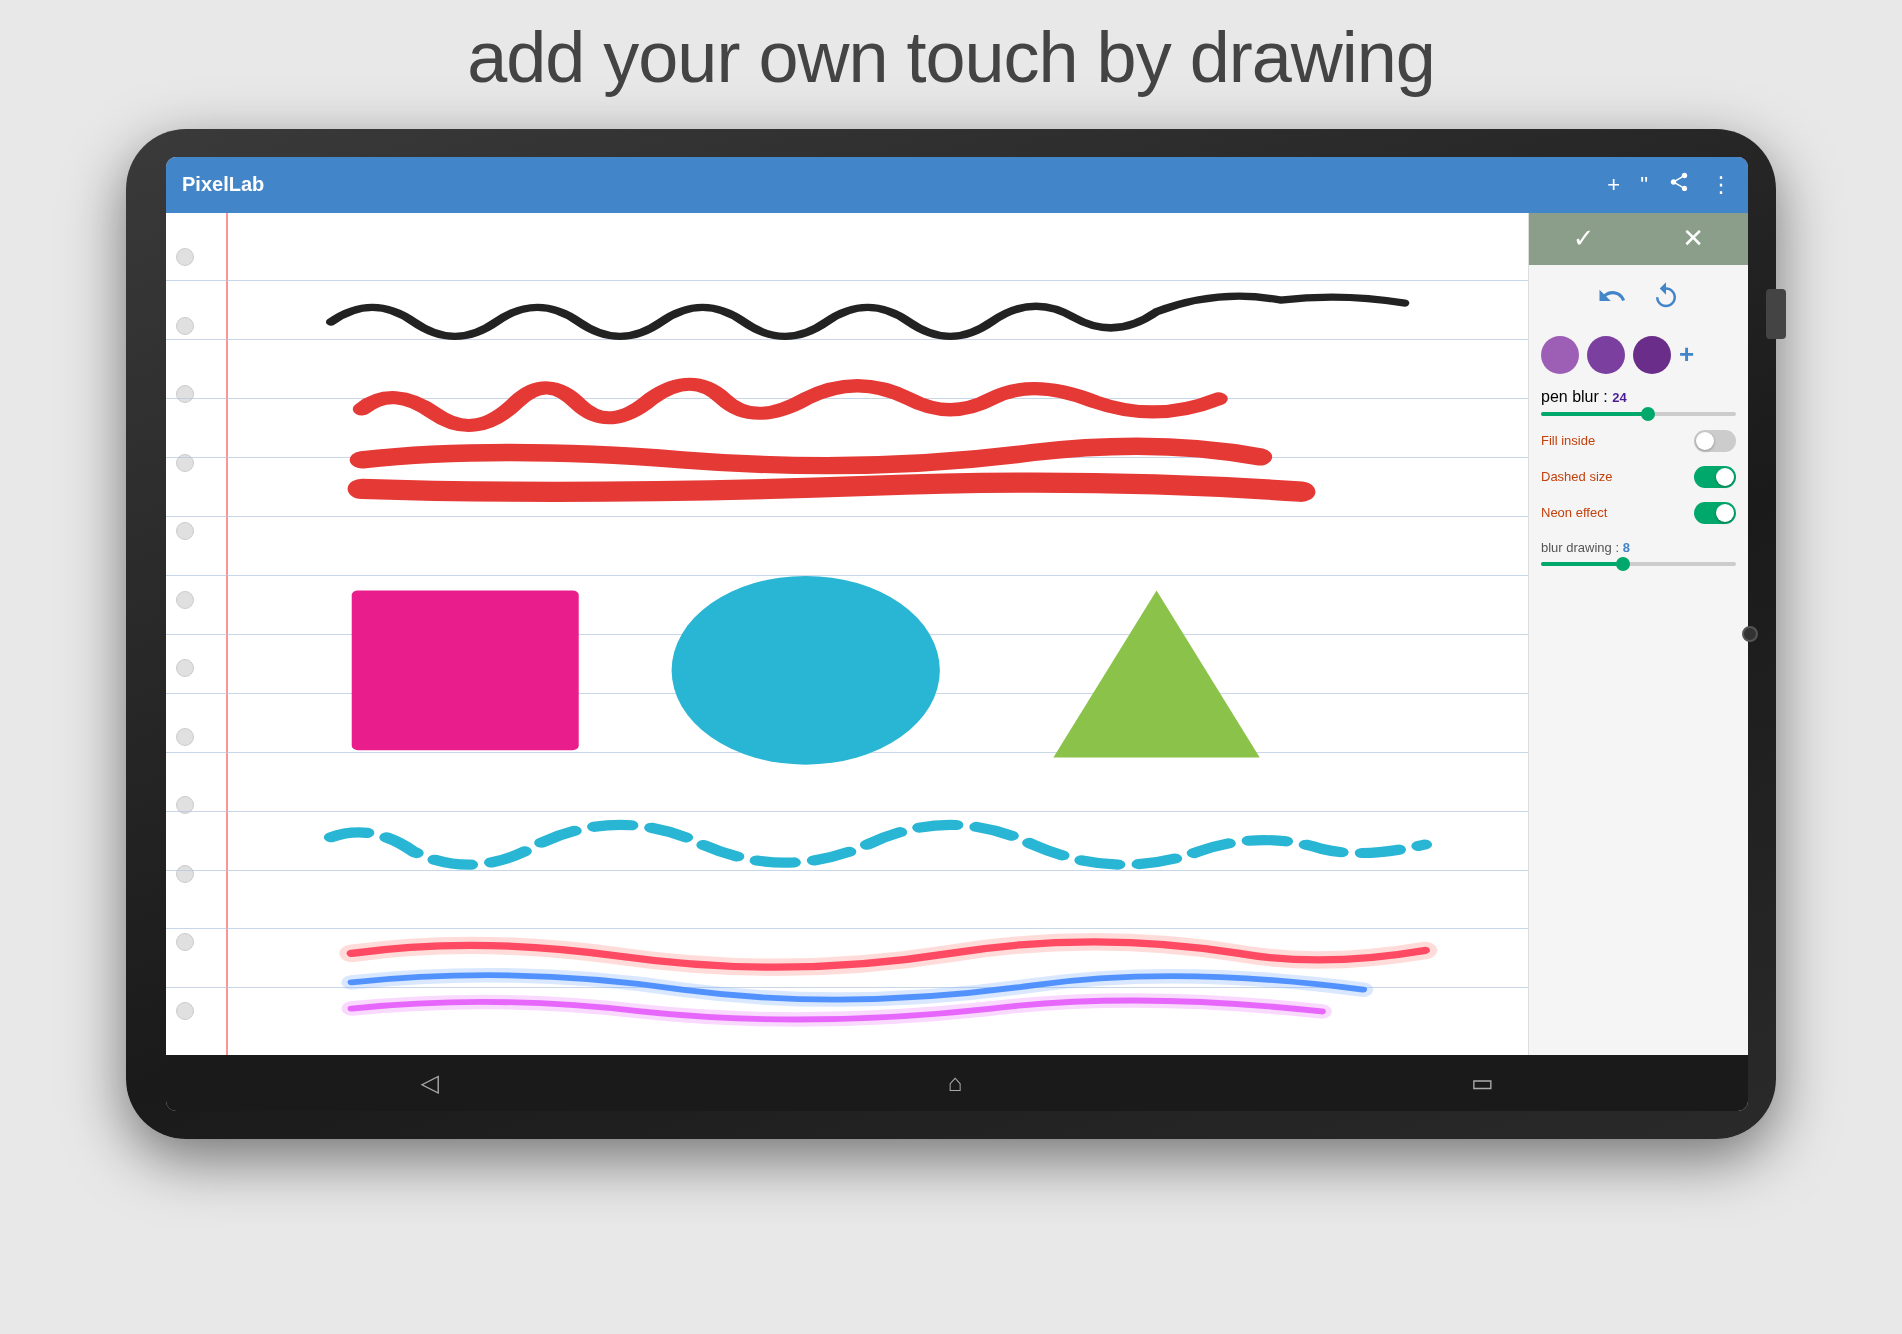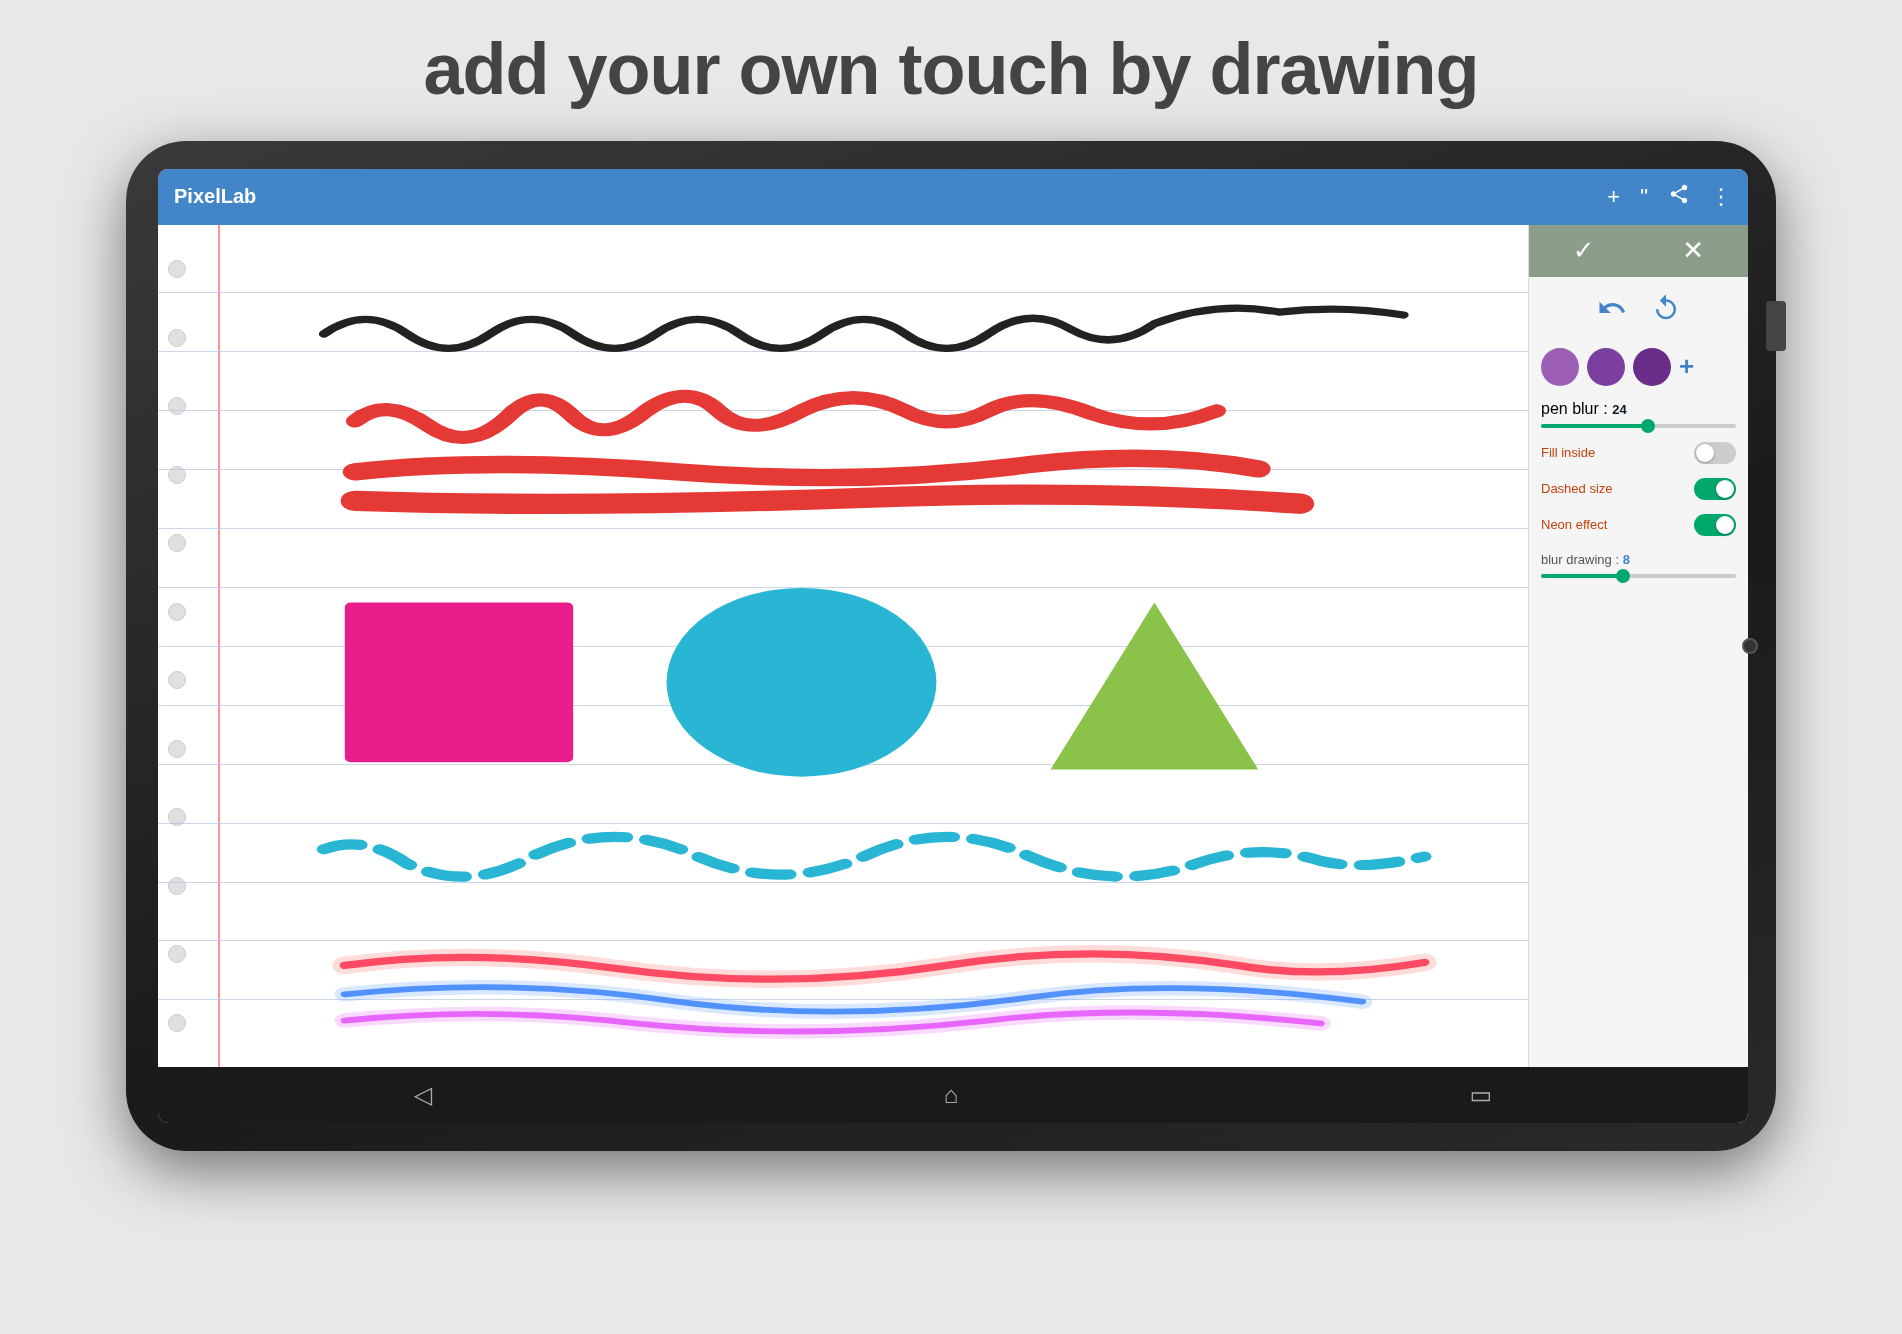--- a/index.html
+++ b/index.html
@@ -9,36 +9,36 @@
       height: 1334px;
       background: #e8e8e8;
       font-family: 'Arial', sans-serif;
       overflow: hidden;
       display: flex;
       flex-direction: column;
       align-items: center;
     }
 
     .headline {
-      margin-top: 28px;
+      margin-top: 16px;
       margin-bottom: 30px;
       font-size: 72px;
-      font-weight: 700;
+      font-weight: 400;
       color: #444;
       line-height: 1.15;
       letter-spacing: -1px;
     }
 
     
     .tablet-shell {
       width: 1650px;
       height: 1010px;
       background: linear-gradient(160deg, #3a3a3a 0%, #1a1a1a 60%, #2a2a2a 100%);
       border-radius: 60px;
-      padding: 28px 28px 28px 32px;
+      padding: 28px 28px 28px 40px;
       box-shadow: 0 20px 60px rgba(0,0,0,0.5);
       position: relative;
       display: flex;
       flex-direction: column;
     }
 
     .tablet-screen {
       flex: 1;
       background: #e0e0e0;
       border-radius: 10px;
@@ -458,21 +458,21 @@
 
           <div class="color-swatches">
             <div class="swatch" style="background:#9c5fb5;"></div>
             <div class="swatch" style="background:#7b3fa0;"></div>
             <div class="swatch" style="background:#6a2d8a;"></div>
             <span class="add-color-btn">+</span>
           </div>
 
           <div class="pen-size-row">
             <div>
-              <span>pen blur : </span><span style="color:#0f172a;font-weight:bold;font-size:13px;">24</span>
+              <span>pen blur : </span><span style="color:#4c1d95;font-weight:bold;font-size:13px;">24</span>
             </div>
             <div class="slider-track">
               <div class="slider-fill" style="width:55%;"></div>
               <div class="slider-thumb" style="left:55%;"></div>
             </div>
           </div>
 
           <div class="toggle-row">
             <span>Fill inside</span>
             <div class="toggle toggle-off">

